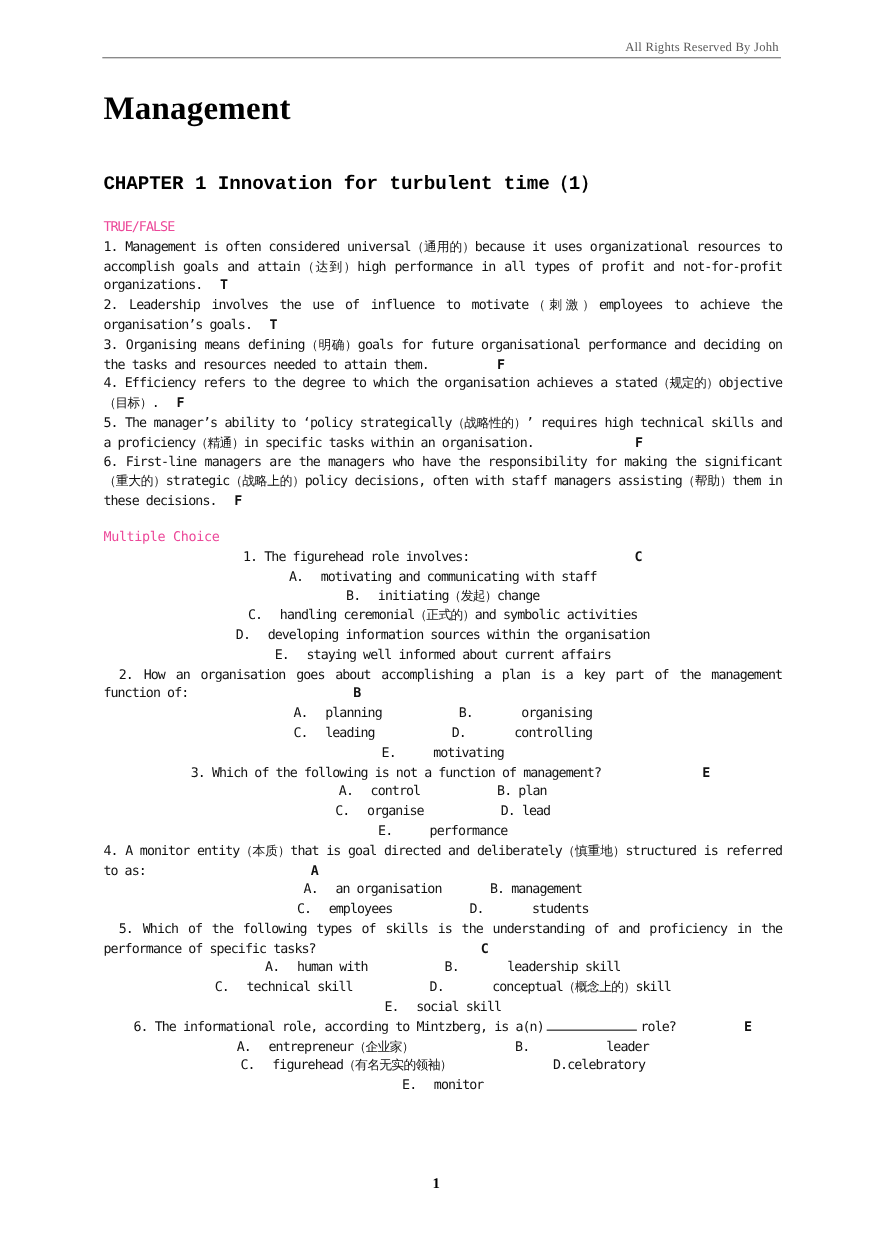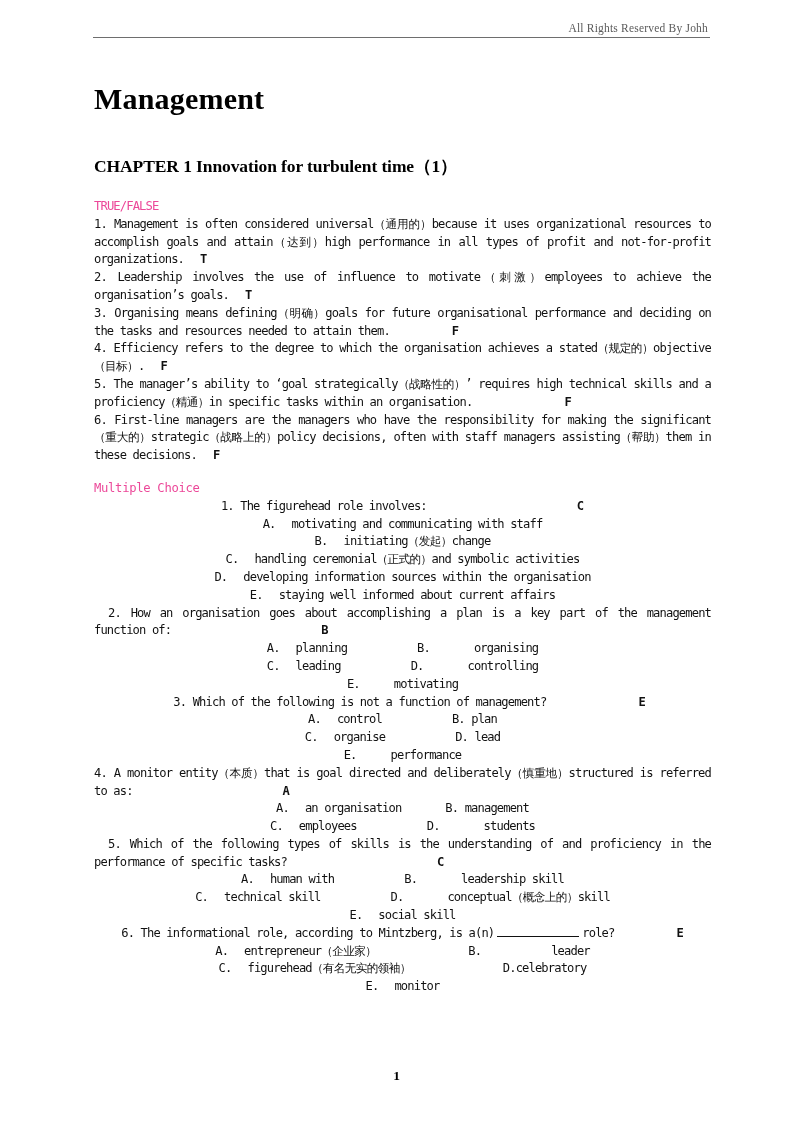--- a/index.html
+++ b/index.html
@@ -15,21 +15,21 @@
     margin: 0 auto;
     overflow: hidden;
     font-family: "Liberation Serif", "DejaVu Serif", serif;
     color: #000000;
   }
 
   
   .header-zone {
     position: absolute;
     left: 93px;
-    top: 21px;
+    top: 36px;
     width: 617px;
   }
   .header-text {
     text-align: right;
     font-family: "Liberation Serif", "DejaVu Serif", serif;
     font-size: 11.5px;
     color: #5a5a5a;
     letter-spacing: 0.2px;
     line-height: 14px;
     padding-right: 2px;
@@ -50,21 +50,21 @@
     font-weight: bold;
     font-size: 30px;
     letter-spacing: 0.2px;
     color: #000;
     white-space: nowrap;
   }
   .chapter-title {
     position: absolute;
     left: 94px;
     top: 154px;
-    font-family: Liberation Serif, serif;
+    font-family: Liberation Mono, monospace;
     font-weight: bold;
     font-size: 17.5px;
     letter-spacing: -0.1px;
     color: #000;
     white-space: nowrap;
   }
 
   
   .body-zone {
     position: absolute;
@@ -161,21 +161,21 @@
     <p class="section-head">TRUE/FALSE</p>
 
     <p class="para"><span>1.</span> <span>Management is often considered universal</span><span class="cjk">（通用的）</span><span>because it uses organizational resources to accomplish goals and attain</span><span class="cjk">（达到）</span><span>high performance in all types of profit and not-for-profit organizations.</span><span class="gap-s"></span><span class="ans">T</span></p>
 
     <p class="para"><span>2.</span> <span>Leadership involves the use of influence to motivate</span><span class="cjk">（刺激）</span><span>employees to achieve the organisation’s goals.</span><span class="gap-s"></span><span class="ans">T</span></p>
 
     <p class="para"><span>3.</span> <span>Organising means defining</span><span class="cjk">（明确）</span><span>goals for future organisational performance and deciding on the tasks and resources needed to attain them.</span><span class="gap-l"></span><span class="ans">F</span></p>
 
     <p class="para"><span>4.</span> <span>Efficiency refers to the degree to which the organisation achieves a stated</span><span class="cjk">（规定的）</span><span>objective</span><span class="cjk">（目标）</span><span>.</span><span class="gap-s"></span><span class="ans">F</span></p>
 
-    <p class="para"><span>5.</span> <span>The manager’s ability to ‘goal strategically</span><span class="cjk">（战略性的）</span><span>’ requires high technical skills and a proficiency</span><span class="cjk">（精通）</span><span>in specific tasks within an organisation.</span><span class="gap-xl"></span><span class="ans">F</span></p>
+    <p class="para"><span>5.</span> <span>The manager’s ability to ‘policy strategically</span><span class="cjk">（战略性的）</span><span>’ requires high technical skills and a proficiency</span><span class="cjk">（精通）</span><span>in specific tasks within an organisation.</span><span class="gap-xl"></span><span class="ans">F</span></p>
 
     <p class="para"><span>6.</span> <span>First-line managers are the managers who have the responsibility for making the significant</span><span class="cjk">（重大的）</span><span>strategic</span><span class="cjk">（战略上的）</span><span>policy decisions, often with staff managers assisting</span><span class="cjk">（帮助）</span><span>them in these decisions.</span><span class="gap-s"></span><span class="ans">F</span></p>
 
     <p class="section-head mc">Multiple Choice</p>
 
     <p class="para nowrap"><span>1.</span> <span>The figurehead role involves:</span><span class="gap-xxl"></span><span class="ans">C</span></p>
     <p class="para nowrap"><span>A.</span><span class="gap-s"></span><span>motivating and communicating with staff</span></p>
     <p class="para nowrap"><span>B.</span><span class="gap-s"></span><span>initiating</span><span class="cjk">（发起）</span><span>change</span></p>
     <p class="para nowrap"><span>C.</span><span class="gap-s"></span><span>handling ceremonial</span><span class="cjk">（正式的）</span><span>and symbolic activities</span></p>
     <p class="para nowrap"><span>D.</span><span class="gap-s"></span><span>developing information sources within the organisation</span></p>

